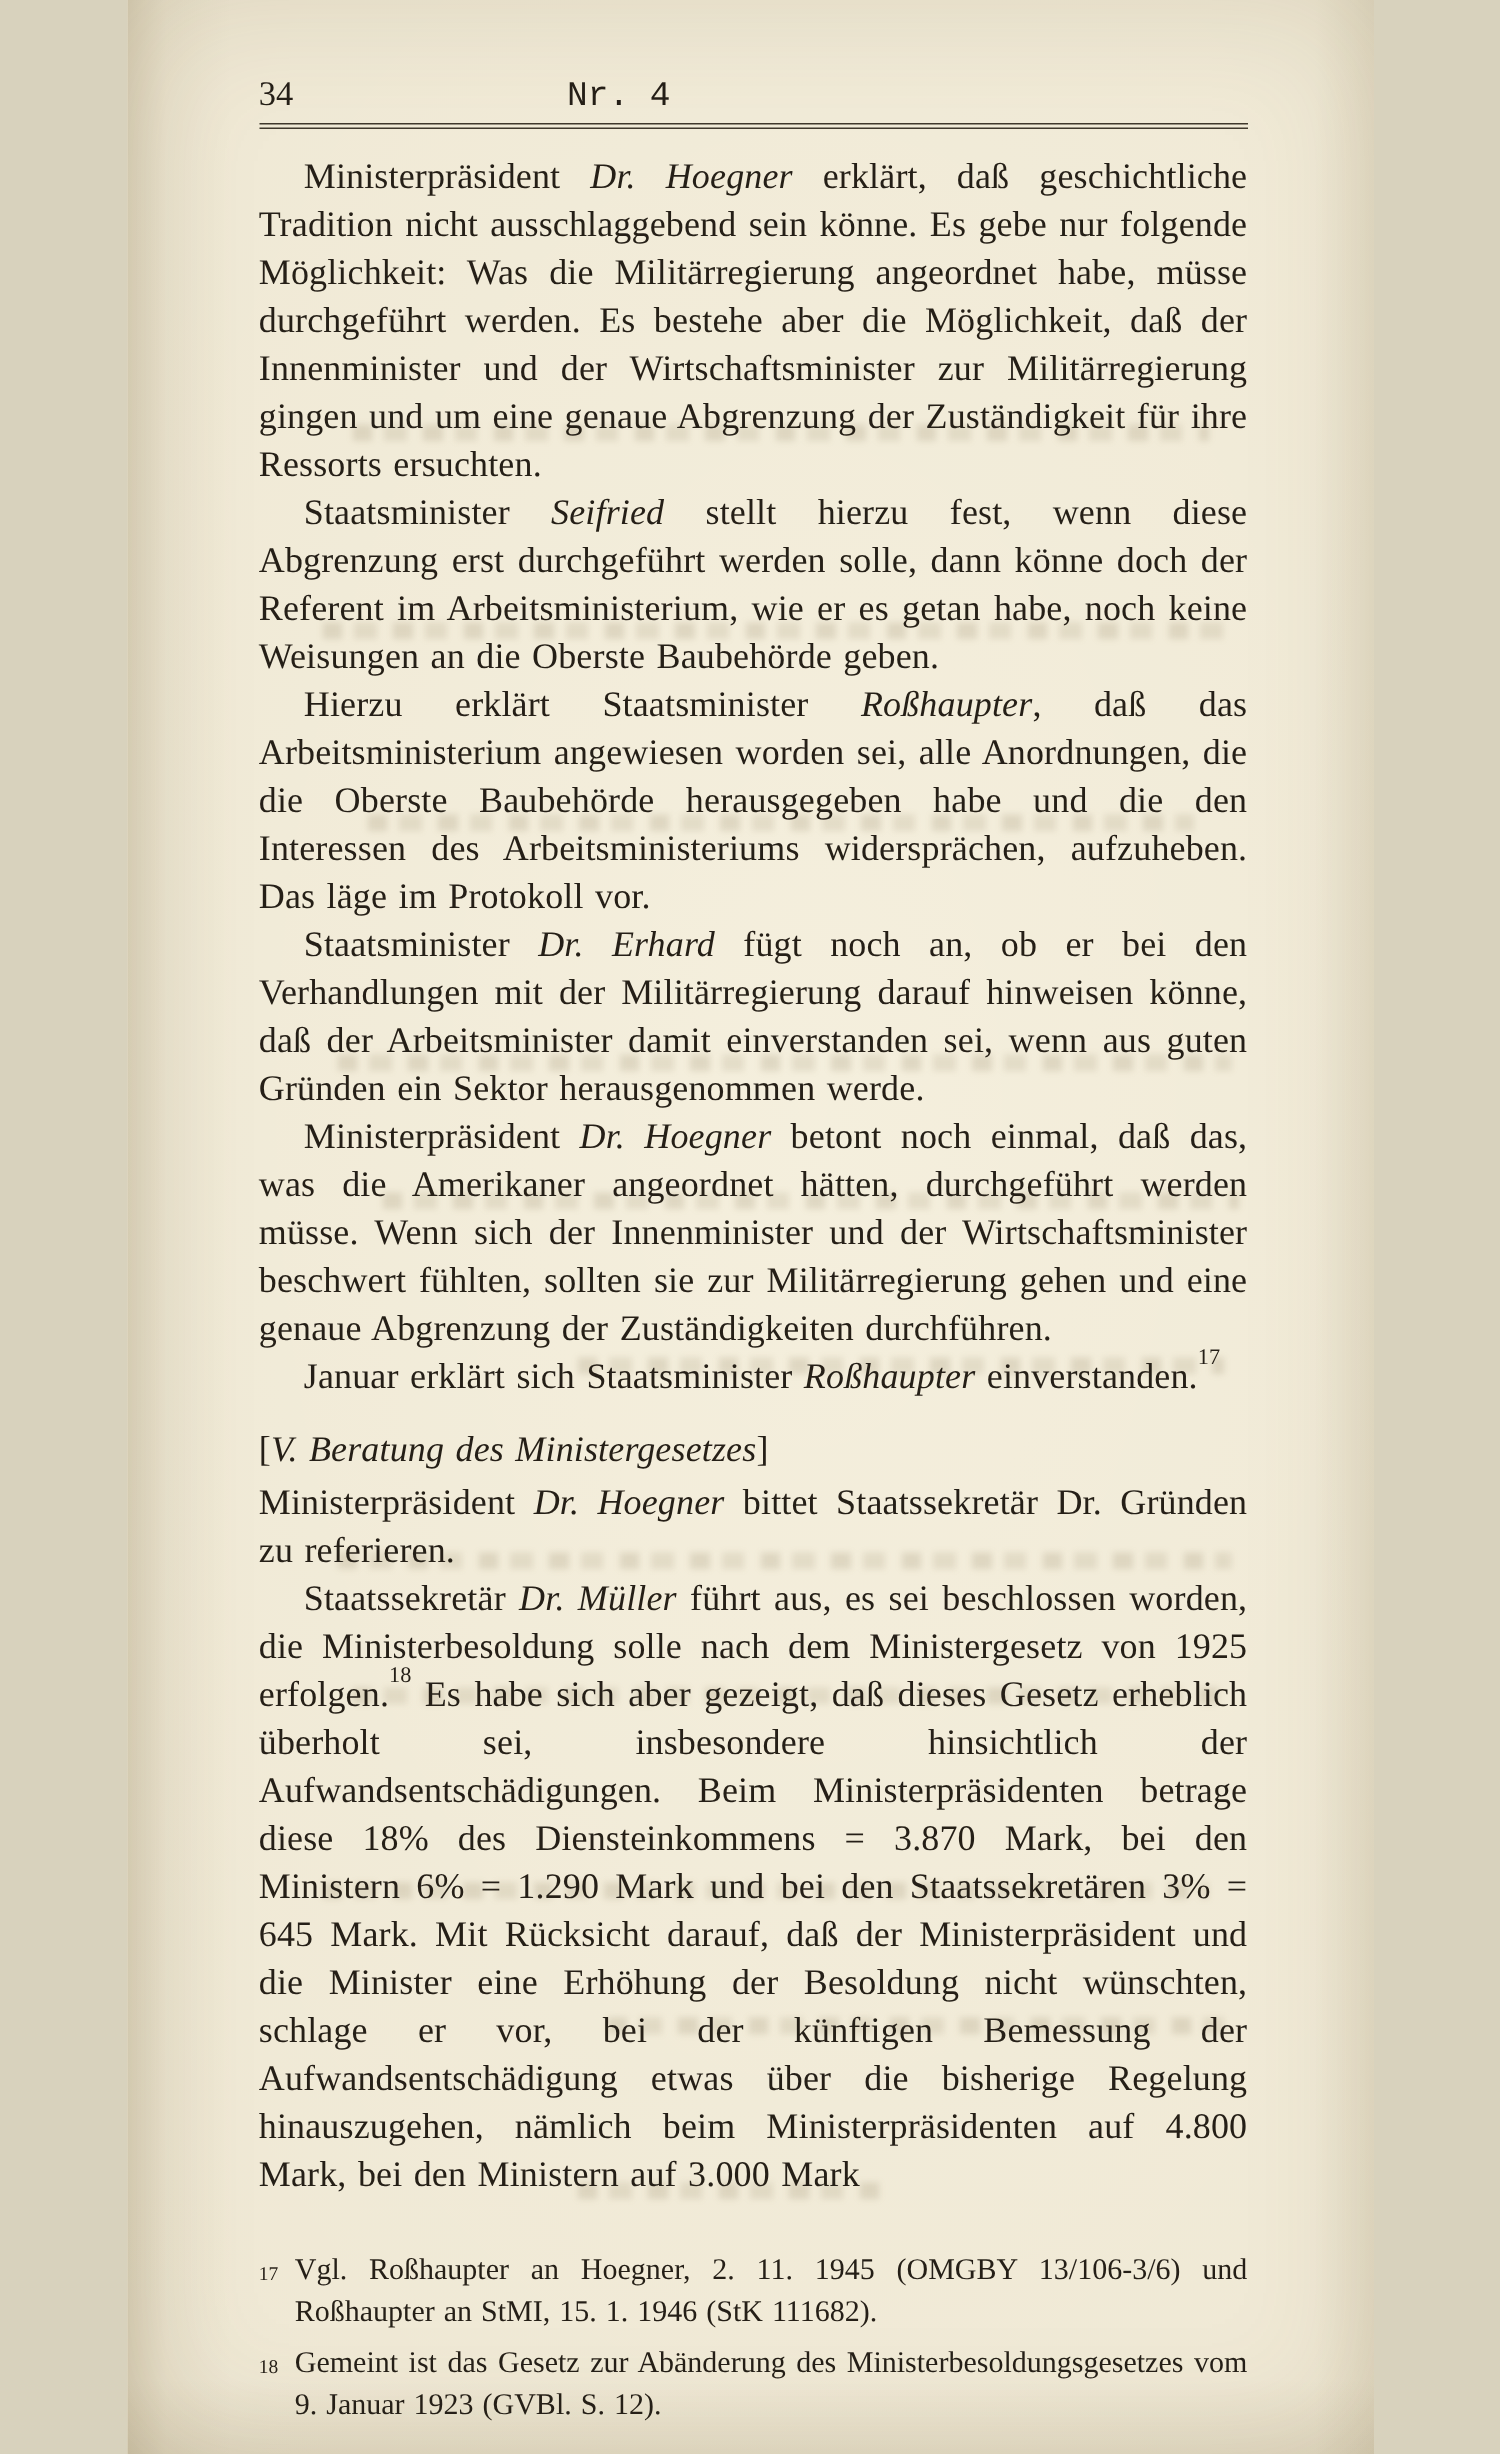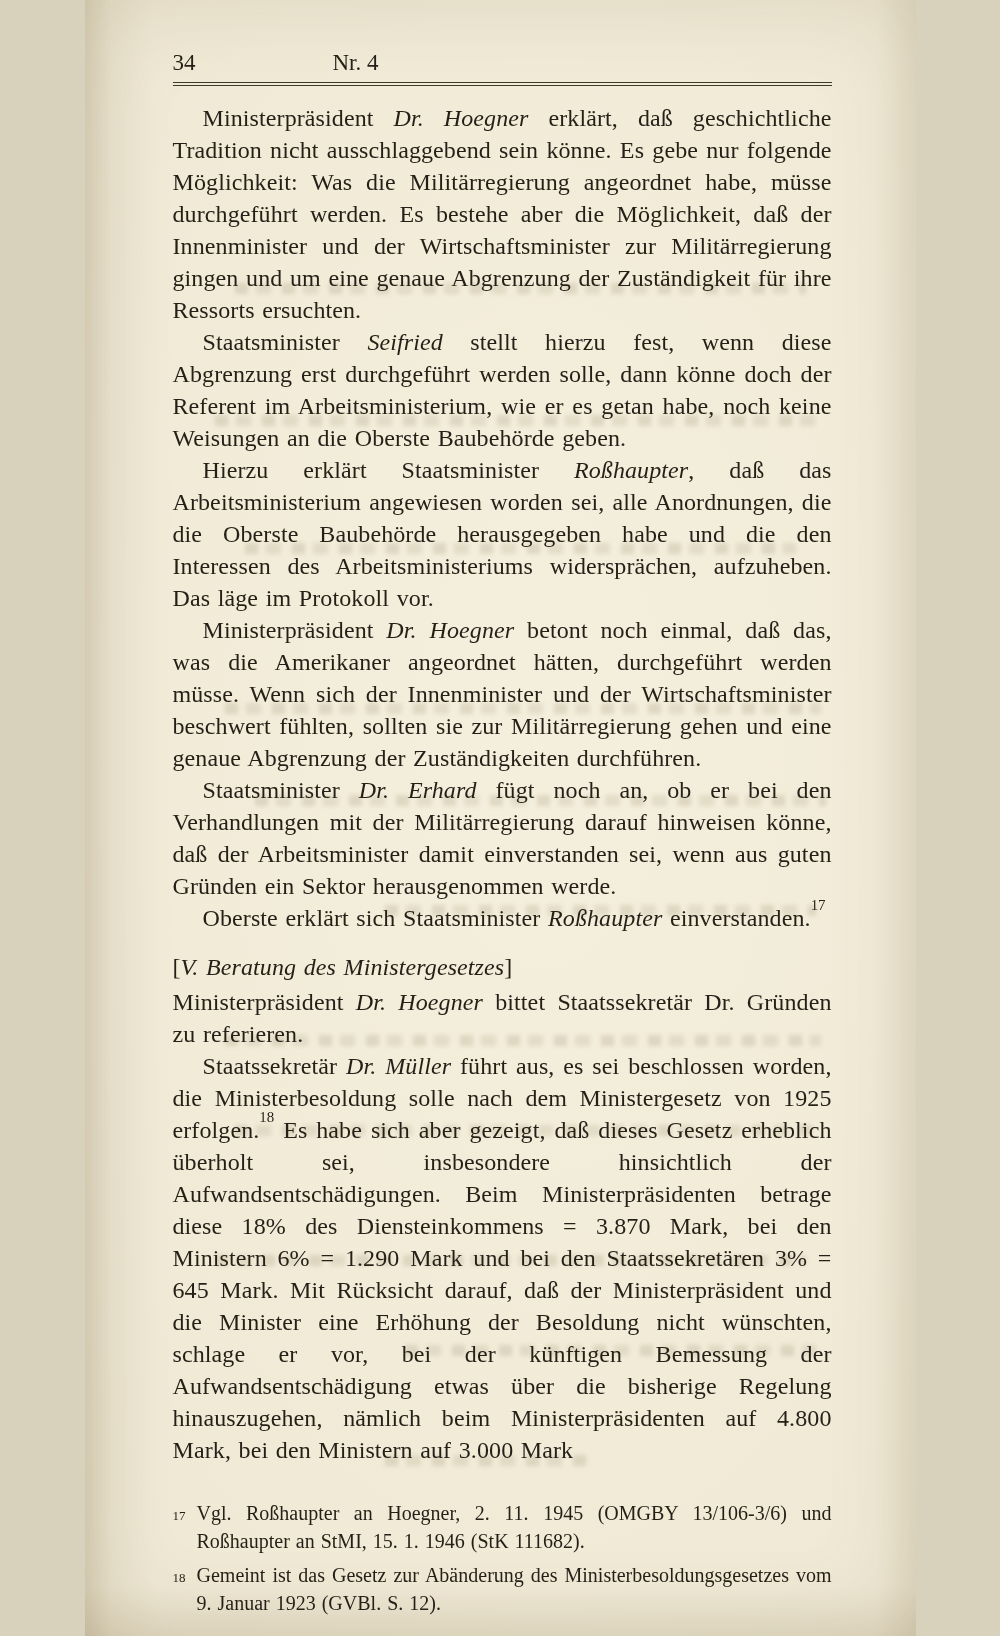--- a/index.html
+++ b/index.html
@@ -37,21 +37,21 @@
     position: absolute;
     top: 50px;
     left: 88px;
     right: 84px;
     display: flex;
     align-items: baseline;
     font-size: 23px;
   }
   .header .pageno  { width: 160px; text-align: left; }
   .header .date    { flex: 1; text-align: center; }
-  .header .issue   { width: 160px; text-align: left; }
+  .header .issue   { width: 160px; text-align: center; font-family: Liberation Mono, monospace; }
   .rule {
     position: absolute;
     top: 82px;
     left: 88px;
     right: 84px;
     height: 0;
     border-bottom: 4px double #3f382c;
   }
   .body {
     position: absolute;
@@ -125,23 +125,23 @@
     <span class="issue">Nr. 4</span>
   </div>
 
   <div class="rule"></div>
 
   <div class="body">
 
   <p class="block para indent"><span>Ministerpräsident </span><em>Dr. Hoegner</em><span> erklärt, daß geschichtliche Tradition nicht ausschlaggebend sein könne. Es gebe nur folgende Möglichkeit: Was die Militärregierung angeordnet habe, müsse durchgeführt werden. Es bestehe aber die Möglichkeit, daß der Innenminister und der Wirtschaftsminister zur Militärregierung gingen und um eine genaue Abgrenzung der Zuständigkeit für ihre Ressorts ersuchten.</span></p>
       <p class="block para indent"><span>Staatsminister </span><em>Seifried</em><span> stellt hierzu fest, wenn diese Abgrenzung erst durchgeführt werden solle, dann könne doch der Referent im Arbeitsministerium, wie er es getan habe, noch keine Weisungen an die Oberste Baubehörde geben.</span></p>
       <p class="block para indent"><span>Hierzu erklärt Staatsminister </span><em>Roßhaupter</em><span>, daß das Arbeitsministerium angewiesen worden sei, alle Anordnungen, die die Oberste Baubehörde herausgegeben habe und die den Interessen des Arbeitsministeriums widersprächen, aufzuheben. Das läge im Protokoll vor.</span></p>
+      <p class="block para indent"><span>Staatsminister </span><em>Dr. Erhard</em><span> fügt noch an, ob er bei den Verhandlungen mit der Militärregierung darauf hinweisen könne, daß der Arbeitsminister damit einverstanden sei, wenn aus guten Gründen ein Sektor herausgenommen werde.</span></p>
       <p class="block para indent"><span>Ministerpräsident </span><em>Dr. Hoegner</em><span> betont noch einmal, daß das, was die Amerikaner angeordnet hätten, durchgeführt werden müsse. Wenn sich der Innenminister und der Wirtschaftsminister beschwert fühlten, sollten sie zur Militärregierung gehen und eine genaue Abgrenzung der Zuständigkeiten durchführen.</span></p>
-      <p class="block para indent"><span>Staatsminister </span><em>Dr. Erhard</em><span> fügt noch an, ob er bei den Verhandlungen mit der Militärregierung darauf hinweisen könne, daß der Arbeitsminister damit einverstanden sei, wenn aus guten Gründen ein Sektor herausgenommen werde.</span></p>
-      <p class="block para indent"><span>Oberste erklärt sich Staatsminister </span><em>Roßhaupter</em><span> einverstanden.</span><sup class="ref">17</sup></p>
+      <p class="block para indent"><span>Januar erklärt sich Staatsminister </span><em>Roßhaupter</em><span> einverstanden.</span><sup class="ref">17</sup></p>
       <p class="block heading"><span>[</span><em>V. Beratung des Ministergesetzes</em><span>]</span></p>
       <p class="block para"><span>Ministerpräsident </span><em>Dr. Hoegner</em><span> bittet Staatssekretär Dr. Gründen zu referieren.</span></p>
       <p class="block para indent"><span>Staatssekretär </span><em>Dr. Müller</em><span> führt aus, es sei beschlossen worden, die Ministerbesoldung solle nach dem Ministergesetz von 1925 erfolgen.</span><sup class="ref">18</sup><span> Es habe sich aber gezeigt, daß dieses Gesetz erheblich überholt sei, insbesondere hinsichtlich der Aufwandsentschädigungen. Beim Ministerpräsidenten betrage diese 18% des Diensteinkommens = 3.870 Mark, bei den Ministern 6% = 1.290 Mark und bei den Staatssekretären 3% = 645 Mark. Mit Rücksicht darauf, daß der Ministerpräsident und die Minister eine Erhöhung der Besoldung nicht wünschten, schlage er vor, bei der künftigen Bemessung der Aufwandsentschädigung etwas über die bisherige Regelung hinauszugehen, nämlich beim Ministerpräsidenten auf 4.800 Mark, bei den Ministern auf 3.000 Mark</span></p>
       <div class="footnotes">
         <div class="footnote">
           <sup class="fn-marker">17</sup>
           <span class="fn-text">Vgl. Roßhaupter an Hoegner, 2. 11. 1945 (OMGBY 13/106-3/6) und Roßhaupter an StMI, 15. 1. 1946 (StK 111682).</span>
         </div>
         <div class="footnote">
           <sup class="fn-marker">18</sup>

